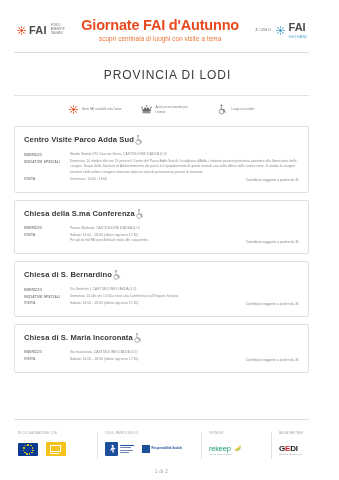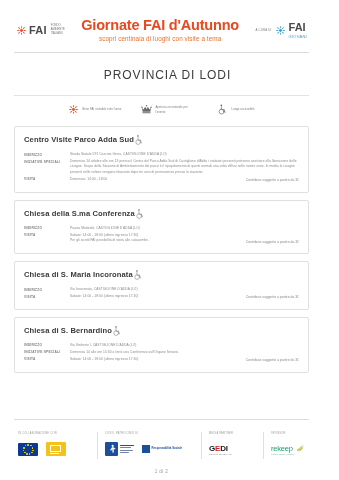--- a/index.html
+++ b/index.html
@@ -352,64 +352,64 @@
       <div class="row with-contrib">
         <div class="row-label">VISITA</div>
         <div class="row-val" style="white-space:pre-line">Sabato: 14:00 - 18:00 (ultimo ingresso 17.30)
 Per gli iscritti FAI possibilità di visita alle catacombe.</div>
         <div class="row-contrib-inline">Contributo suggerito a partire da 3€</div>
       </div>
     </div>
 
     <div class="card">
       <div class="card-head">
+        <div class="card-title">Chiesa di S. Bernardino</div>
+        <span class="access-ico">
+          <svg viewBox="0 0 24 26" width="10" height="12">
+            <g fill="none" stroke="#8a8a8a" stroke-width="1.5" stroke-linecap="round">
+              <circle cx="9.5" cy="3.2" r="2" fill="#8a8a8a" stroke="none"></circle>
+              <path d="M9.5 6.6v7h6.2"></path>
+              <path d="M15.7 13.6l2.3 6.6"></path>
+              <circle cx="10" cy="18" r="5.6"></circle>
+            </g>
+          </svg>
+        </span>
+      </div>
+      <div class="row">
+        <div class="row-label">INDIRIZZO</div>
+        <div class="row-val">Via Umberto I, CASTIGLIONE D'ADDA (LO)</div>
+      </div>
+      <div class="row">
+        <div class="row-label">INIZIATIVE SPECIALI</div>
+        <div class="row-val">Domenica 14 alle ore 15:30 a terrà una Conferenza sull'Organo Serassi.</div>
+      </div>
+      <div class="row with-contrib">
+        <div class="row-label">VISITA</div>
+        <div class="row-val">Sabato: 14:00 - 18:00 (ultimo ingresso 17.30)</div>
+        <div class="row-contrib-inline">Contributo suggerito a partire da 3€</div>
+      </div>
+    </div>
+
+    <div class="card">
+      <div class="card-head">
         <div class="card-title">Chiesa di S. Maria Incoronata</div>
         <span class="access-ico">
           <svg viewBox="0 0 24 26" width="10" height="12">
             <g fill="none" stroke="#8a8a8a" stroke-width="1.5" stroke-linecap="round">
               <circle cx="9.5" cy="3.2" r="2" fill="#8a8a8a" stroke="none"></circle>
               <path d="M9.5 6.6v7h6.2"></path>
               <path d="M15.7 13.6l2.3 6.6"></path>
               <circle cx="10" cy="18" r="5.6"></circle>
             </g>
           </svg>
         </span>
       </div>
       <div class="row">
         <div class="row-label">INDIRIZZO</div>
         <div class="row-val">Via Incoronata, CASTIGLIONE D'ADDA (LO)</div>
-      </div>
-      <div class="row with-contrib">
-        <div class="row-label">VISITA</div>
-        <div class="row-val">Sabato: 14:00 - 18:00 (ultimo ingresso 17.30)</div>
-        <div class="row-contrib-inline">Contributo suggerito a partire da 3€</div>
-      </div>
-    </div>
-
-    <div class="card">
-      <div class="card-head">
-        <div class="card-title">Chiesa di S. Bernardino</div>
-        <span class="access-ico">
-          <svg viewBox="0 0 24 26" width="10" height="12">
-            <g fill="none" stroke="#8a8a8a" stroke-width="1.5" stroke-linecap="round">
-              <circle cx="9.5" cy="3.2" r="2" fill="#8a8a8a" stroke="none"></circle>
-              <path d="M9.5 6.6v7h6.2"></path>
-              <path d="M15.7 13.6l2.3 6.6"></path>
-              <circle cx="10" cy="18" r="5.6"></circle>
-            </g>
-          </svg>
-        </span>
-      </div>
-      <div class="row">
-        <div class="row-label">INDIRIZZO</div>
-        <div class="row-val">Via Umberto I, CASTIGLIONE D'ADDA (LO)</div>
-      </div>
-      <div class="row">
-        <div class="row-label">INIZIATIVE SPECIALI</div>
-        <div class="row-val">Domenica 14 alle ore 15:30 a terrà una Conferenza sull'Organo Serassi.</div>
       </div>
       <div class="row with-contrib">
         <div class="row-label">VISITA</div>
         <div class="row-val">Sabato: 14:00 - 18:00 (ultimo ingresso 17.30)</div>
         <div class="row-contrib-inline">Contributo suggerito a partire da 3€</div>
       </div>
     </div>
 
   </div>
 
@@ -463,41 +463,41 @@
               <div class="ln" style="width:9px"></div>
             </div>
           </div>
           <div class="resp">
             <span class="resp-sq"></span>
             <span class="resp-txt">Responsabilità Sociale</span>
           </div>
         </div>
       </div>
 
-      <div class="sp-group g4">
-        <div class="sp-label">MEDIA PARTNER</div>
-        <div class="sp-logos">
-          <div>
-            <div class="gedi">G<span class="e">E</span>DI</div>
-            <div class="gedi-sub">GRUPPO EDITORIALE</div>
-          </div>
-        </div>
-      </div>
-
       <div class="sp-group g3">
         <div class="sp-label">SPONSOR</div>
         <div class="sp-logos">
           <div style="position:relative">
             <div class="rekeep">rekeep</div>
             <svg class="rk-swoosh" viewBox="0 0 12 12">
               <path d="M1 9 C4 7 7 4 11 1 C9 5 6 8 2 11 Z" fill="#F2B418"></path>
               <path d="M4 11 C6 8 8 6 11 4 C10 7 8 9 5 11 Z" fill="#8CC63F"></path>
             </svg>
             <div class="rekeep-sub">metodi chiari ovunque</div>
           </div>
         </div>
       </div>
 
+      <div class="sp-group g4">
+        <div class="sp-label">MEDIA PARTNER</div>
+        <div class="sp-logos">
+          <div>
+            <div class="gedi">G<span class="e">E</span>DI</div>
+            <div class="gedi-sub">GRUPPO EDITORIALE</div>
+          </div>
+        </div>
+      </div>
+
     </div>
     <div class="pagenum">1 di 2</div>
   </div>
 
 </div>
 
 </body></html>

